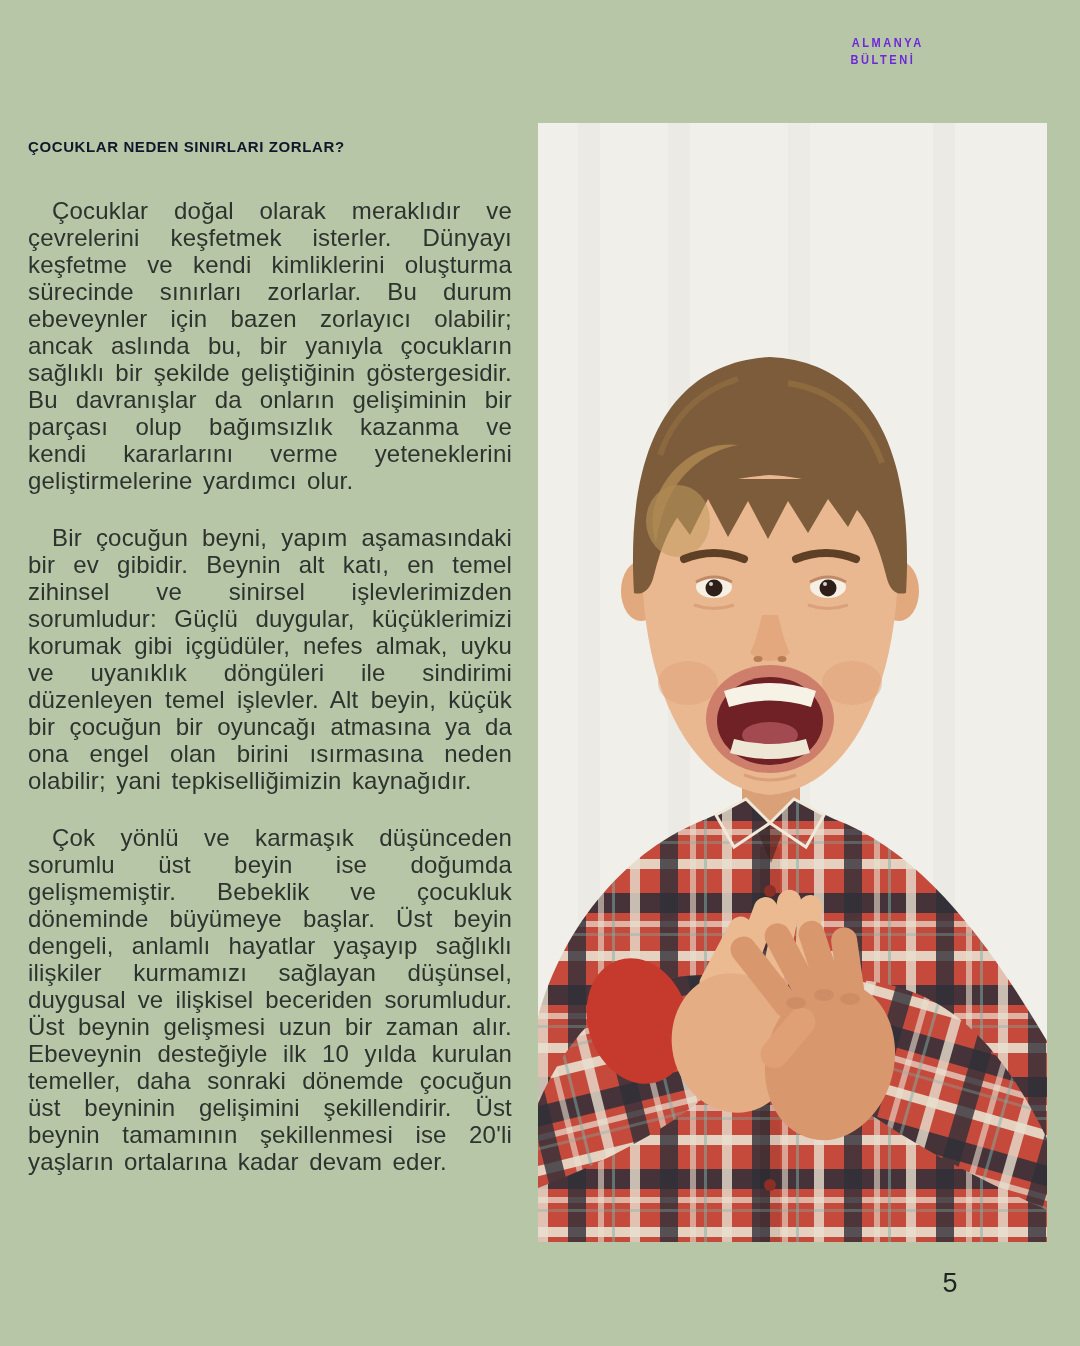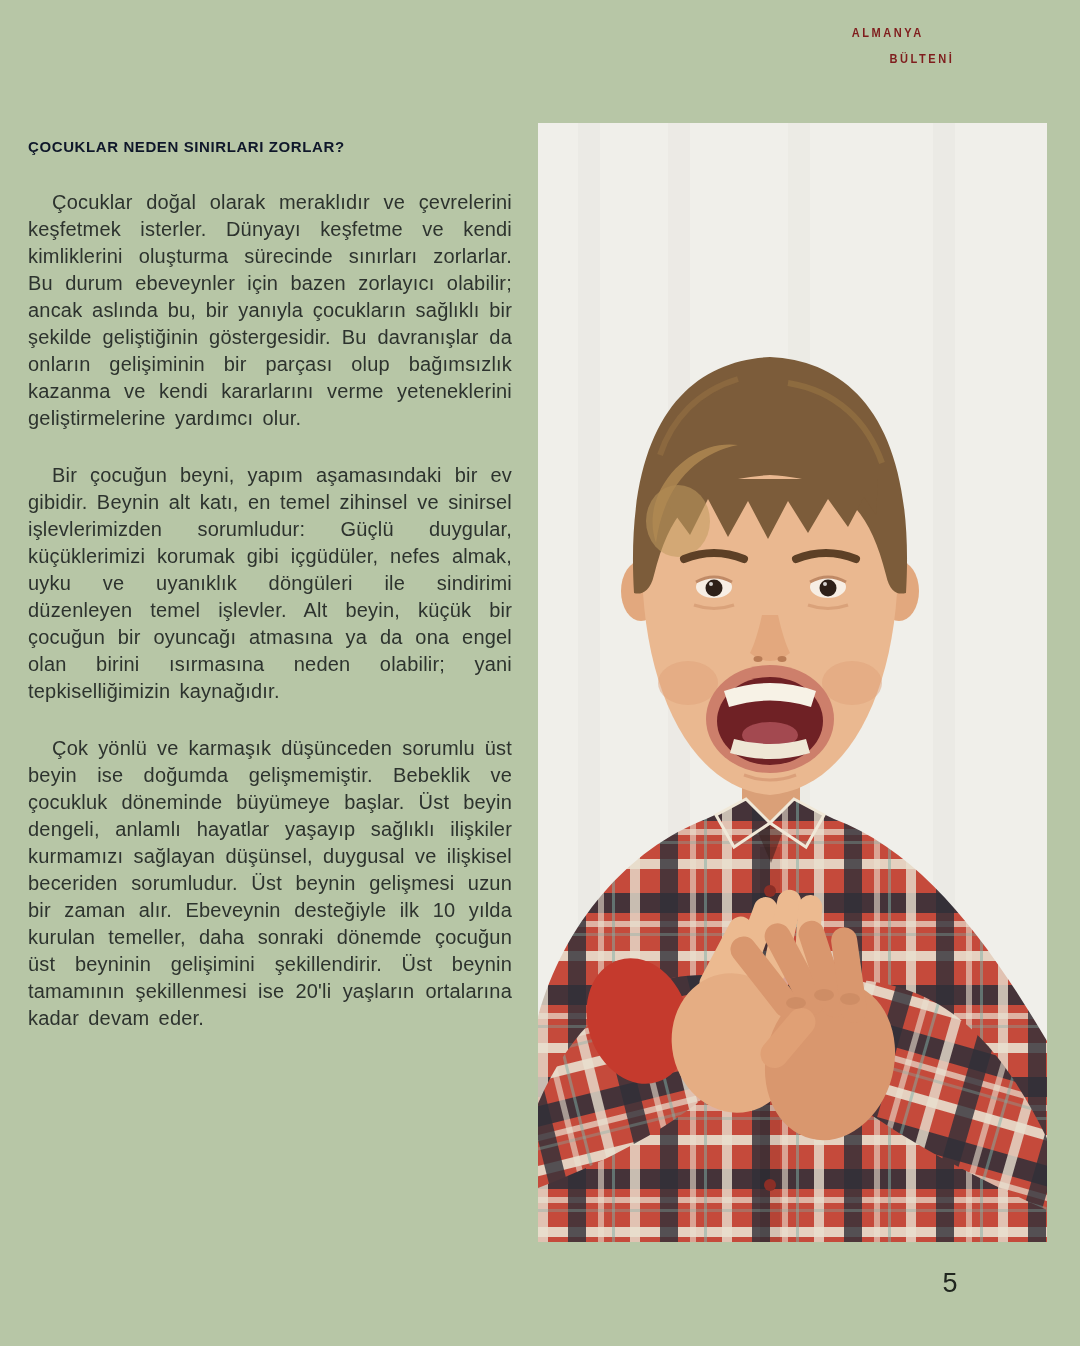--- a/index.html
+++ b/index.html
@@ -6,51 +6,51 @@
   .page{
     position:relative;
     width:1080px;height:1346px;
     background:#b7c6a6;
     overflow:hidden;
     font-family:"Liberation Sans", sans-serif;
     margin:0 auto;
   }
   
   .masthead{
-    position:absolute;top:26px;right:82px;
-    color:#7f1d1d;text-align:center;font-weight:bold;
+    position:absolute;top:36px;right:82px;
+    color:#6d28d9;text-align:left;font-weight:bold;
   }
   .masthead .m1{
     font-size:13px;letter-spacing:3px;line-height:14px;
     margin-right:74px;
   }
   .masthead .m2{
     font-size:31px;letter-spacing:1px;line-height:32px;margin-top:2px;
   }
   .masthead .m2 span,.masthead .m1 span,.masthead .m3 span{
     display:inline-block;transform:scaleX(.85);transform-origin:100% 50%;
   }
   .masthead .m3{
     font-size:13px;letter-spacing:3px;line-height:15px;
-    margin-right:4px;margin-top:11px;
+    margin-right:4px;margin-top:2px;
   }
   
   .article-title{
     position:absolute;left:28px;top:128px;width:500px;
     font-size:15px;font-weight:800;letter-spacing:.6px;
     color:#0f172a;
   }
   .article-body{
     position:absolute;left:28px;top:181px;width:484px;
     color:#2d332e;
   }
   .article-body p{
-    margin:8px 0 30px 0;
+    margin:16px 0 30px 0;
     text-indent:24px;
-    font-size:20px;line-height:27px;
+    font-size:24px;line-height:27px;
     letter-spacing:.2px;word-spacing:3.5px;
     text-align:justify;text-align-last:left;
   }
   
   .photo{
     position:absolute;left:538px;top:123px;width:509px;height:1119px;
     overflow:hidden;background:#f0efea;
   }
   .photo svg{display:block;width:100%;height:100%;}
   

